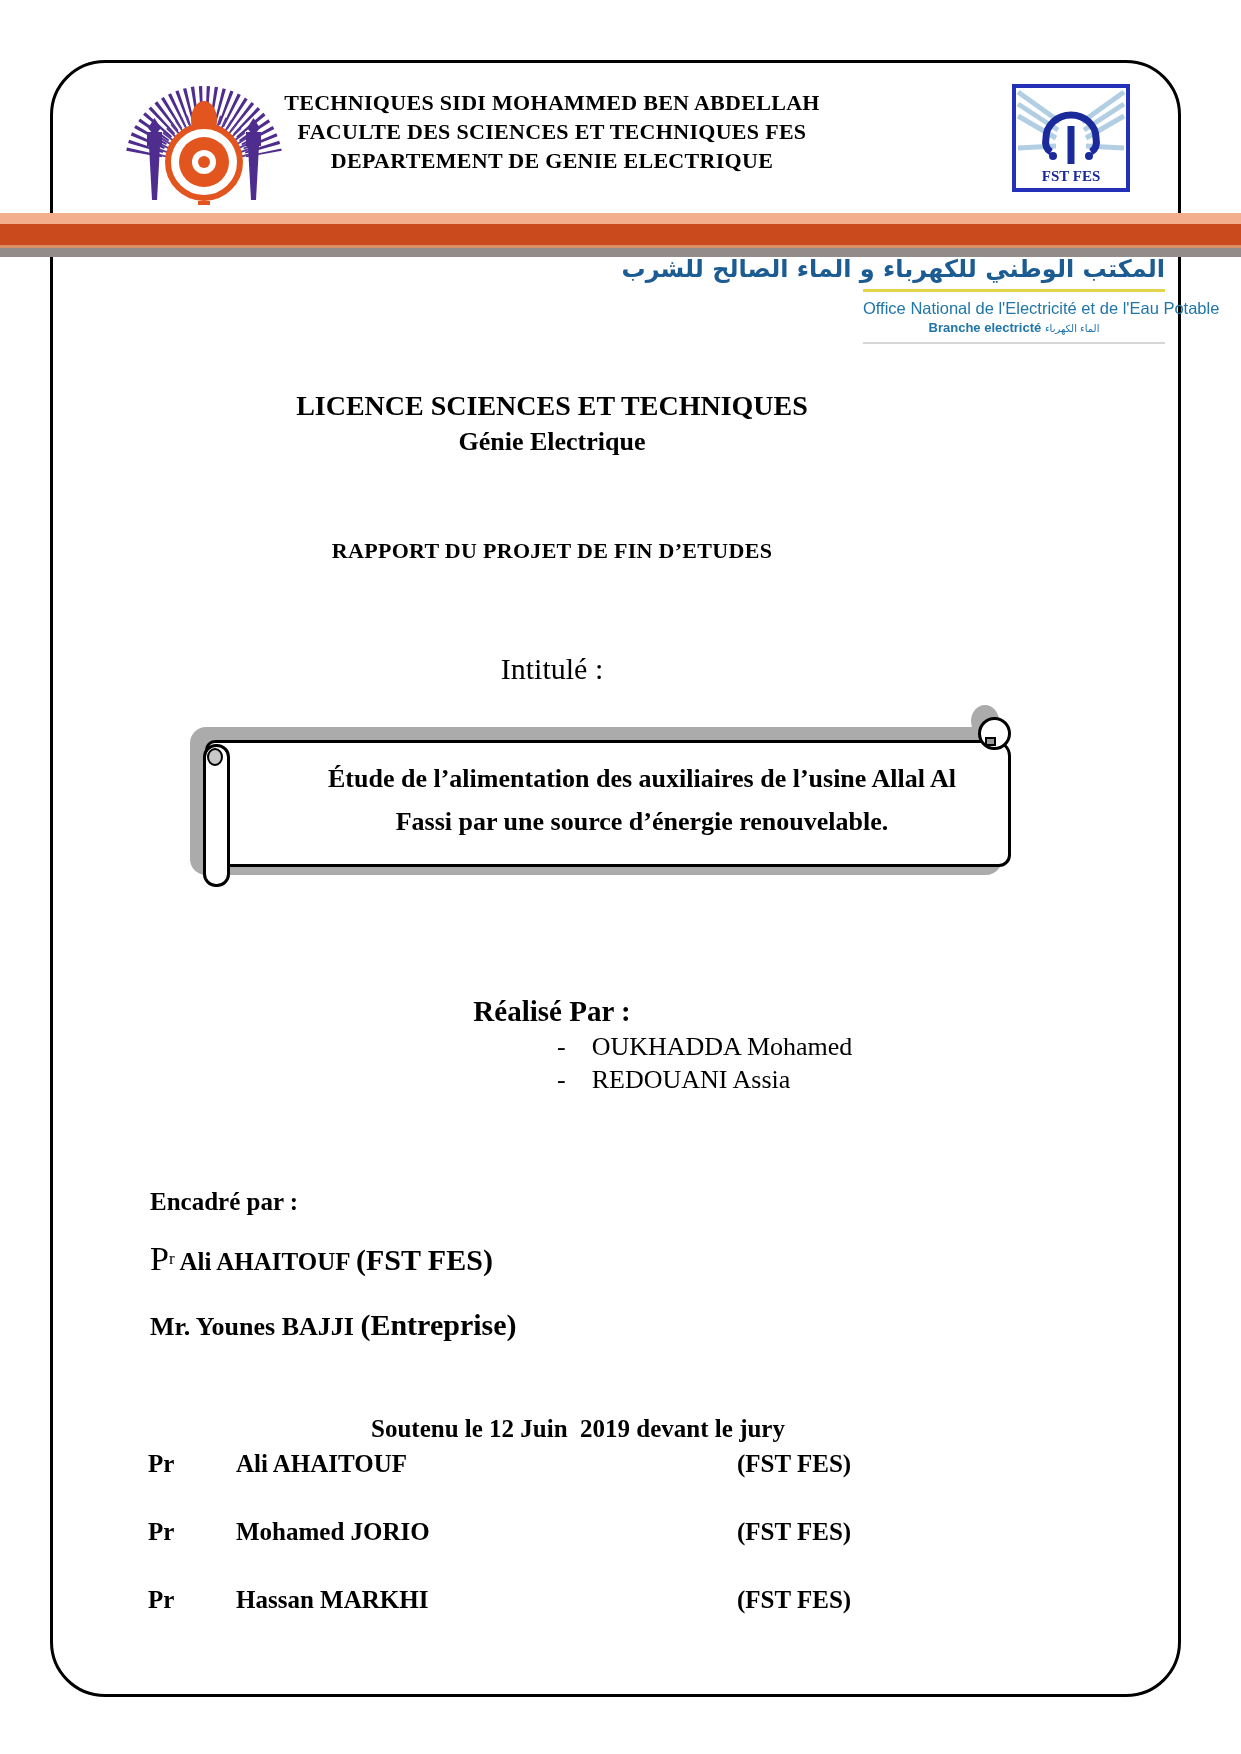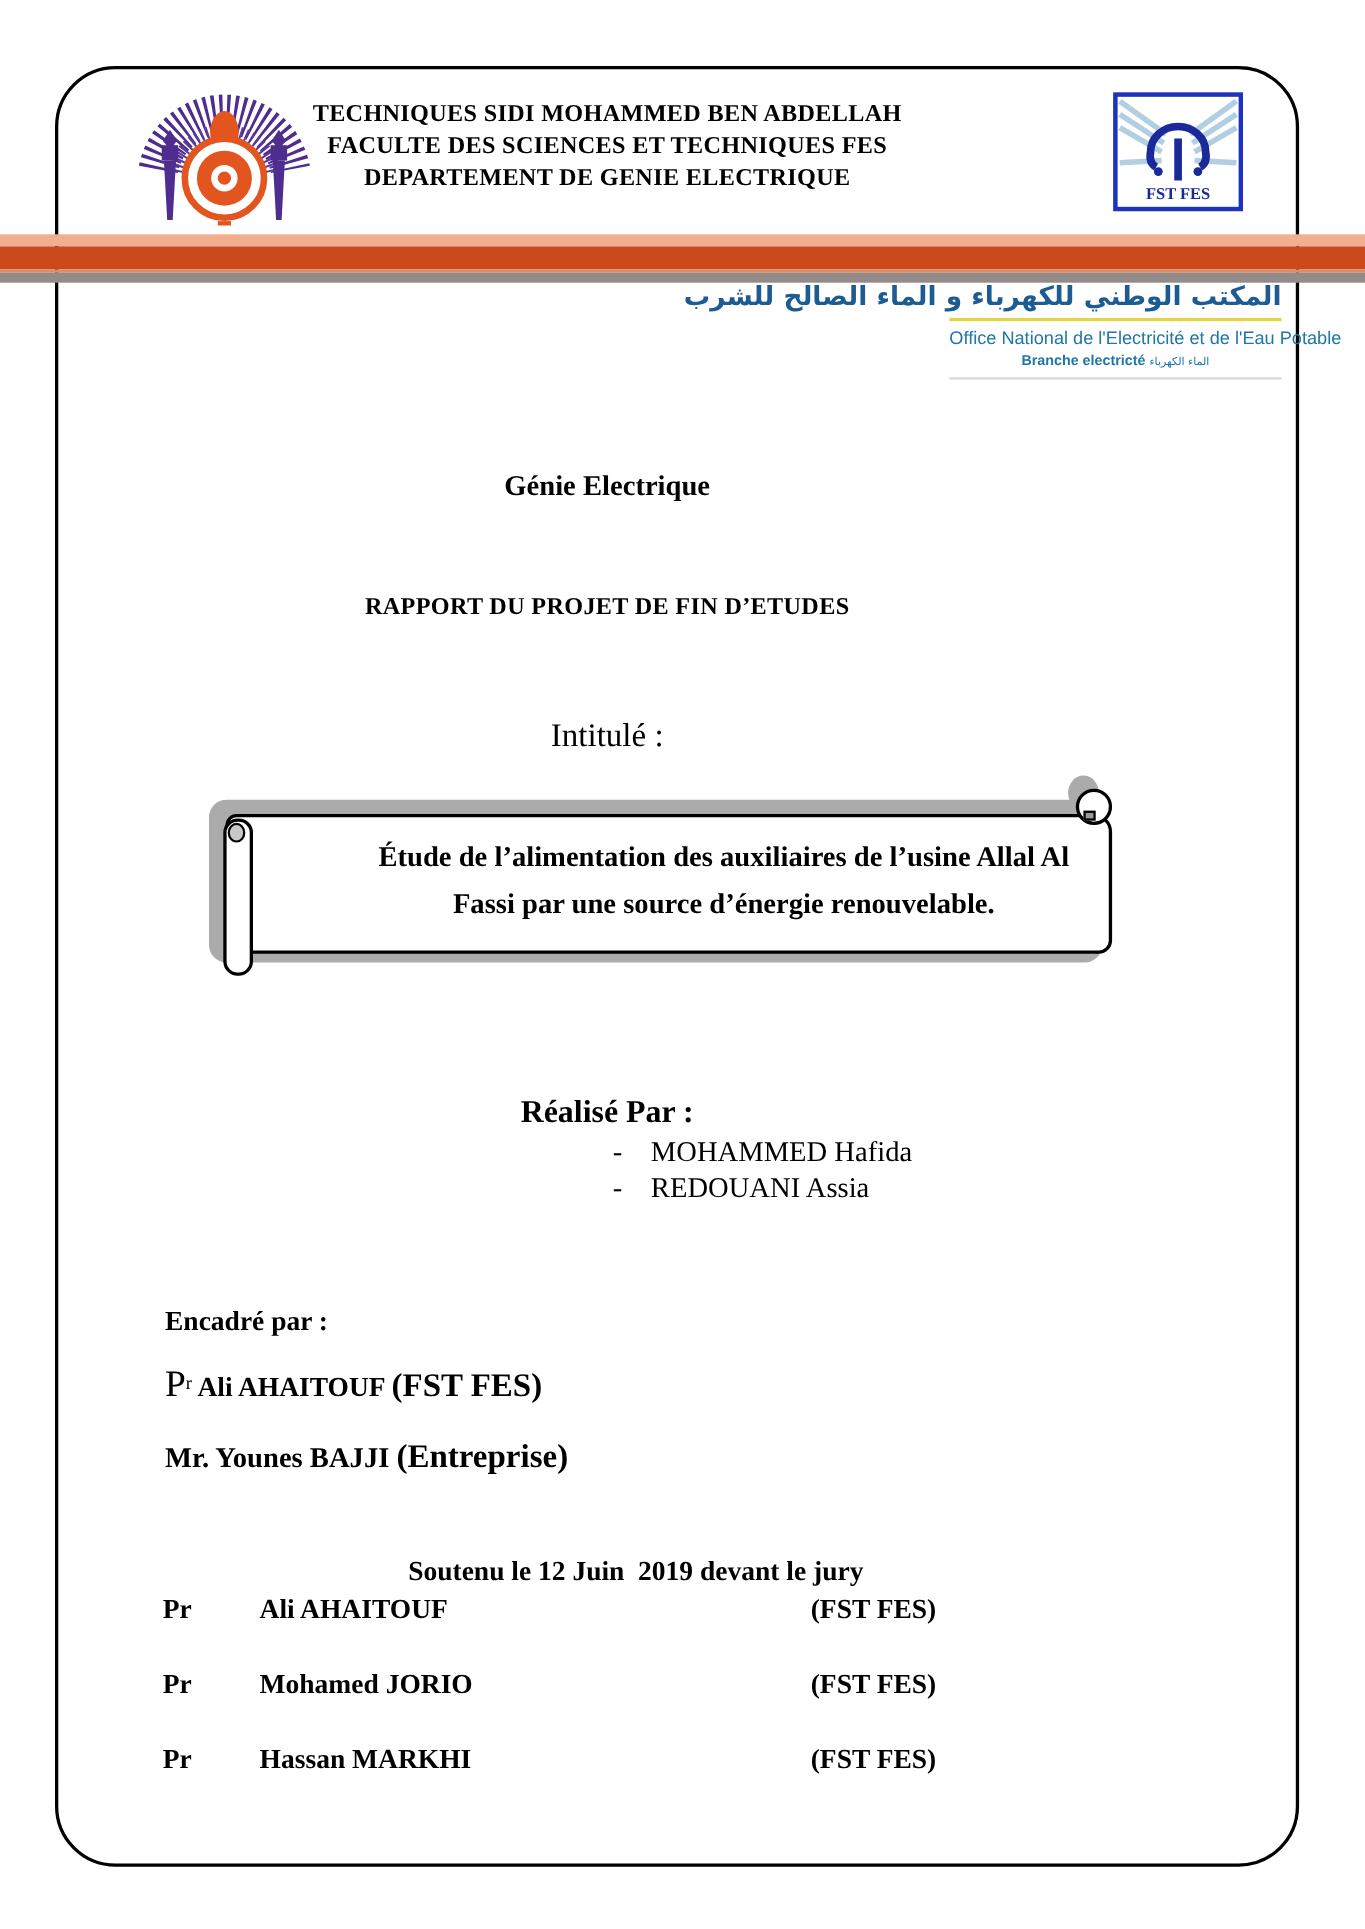--- a/index.html
+++ b/index.html
@@ -77,21 +77,21 @@
   }
   .scroll-roll {
     position:absolute; left:203px; top:744px; width:27px; height:143px;
     background:#fff; border:3px solid #000; border-radius:13px; box-sizing:border-box; z-index:4;
   }
   .scroll-roll-hole {
     position:absolute; left:207px; top:748px; width:16px; height:18px;
     background:#c8c8c8; border:2px solid #000; border-radius:50%; box-sizing:border-box; z-index:5;
   }
   .scroll-text {
-    position:absolute; left:244px; top:757px; width:828px; text-align:center;
+    position:absolute; left:228px; top:757px; width:828px; text-align:center;
     font-weight:bold; font-size:26px; line-height:43px; z-index:6;
   }
   
   .author-row { position:absolute; left:557px; font-size:26px; z-index:3; }
   .author-dash { display:inline-block; margin-right:26px; }
   .author-1 { top:1032px; }
   .author-2 { top:1065px; }
   
   .encadre-label { position:absolute; left:150px; top:1188px; font-size:25px; font-weight:bold; z-index:3; }
   .sup-line { position:absolute; left:150px; z-index:3; }
@@ -172,39 +172,40 @@
     <div class="onee-arabic" style="color: rgb(28, 92, 146);">المكتب الوطني للكهرباء و الماء الصالح للشرب</div>
     <div class="onee-underline" style="background: rgb(227, 212, 75);"></div>
     <div class="onee-french" style="color: rgb(32, 118, 168);">Office National de l'Electricité et de l'Eau Potable</div>
     <div class="onee-branch" style="color: rgb(32, 118, 168);">
       <span>Branche electricté</span>
       <span class="onee-branch-ar">الماء الكهرباء</span>
     </div>
     <div class="onee-bottomline"></div>
   </div>
 
+  <div class="center-col licence-title">LICENCE SCIENCES ET TECHNIQUES</div>
   <div class="center-col licence-sub">Génie Electrique</div>
   <div class="center-col rapport">RAPPORT DU PROJET DE FIN D’ETUDES</div>
   <div class="center-col intitule">Intitulé :</div>
 
   <div class="scroll-shadow"></div>
   <div class="scroll-curl-shadow"></div>
   <div class="scroll-body"></div>
   <div class="scroll-curl"></div>
   <div class="scroll-curl-notch"></div>
   <div class="scroll-roll"></div>
   <div class="scroll-roll-hole"></div>
   <div class="scroll-text">
     <div>Étude de l’alimentation des auxiliaires de l’usine Allal Al</div>
     <div>Fassi par une source d’énergie renouvelable.</div>
   </div>
 
   <div class="center-col realise-label">Réalisé Par :</div>
   <div class="author-row author-1">
-    <span class="author-dash">-</span><span>MOHAMMED Hafida</span>
+    <span class="author-dash">-</span><span>OUKHADDA Mohamed</span>
   </div>
   <div class="author-row author-2">
     <span class="author-dash">-</span><span>REDOUANI Assia</span>
   </div>
 
   <div class="encadre-label">Encadré par :</div>
   <div class="sup-line sup-1">
     <span class="p-big">P</span><sup class="p-sup">r</sup><span class="sup-name"> Ali AHAITOUF </span><span class="sup-aff">(FST FES)</span>
   </div>
   <div class="sup-line sup-2">

